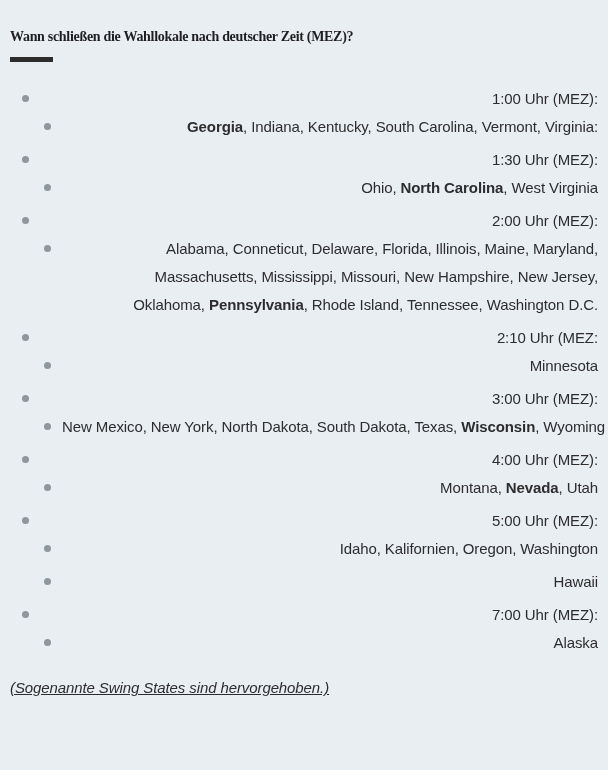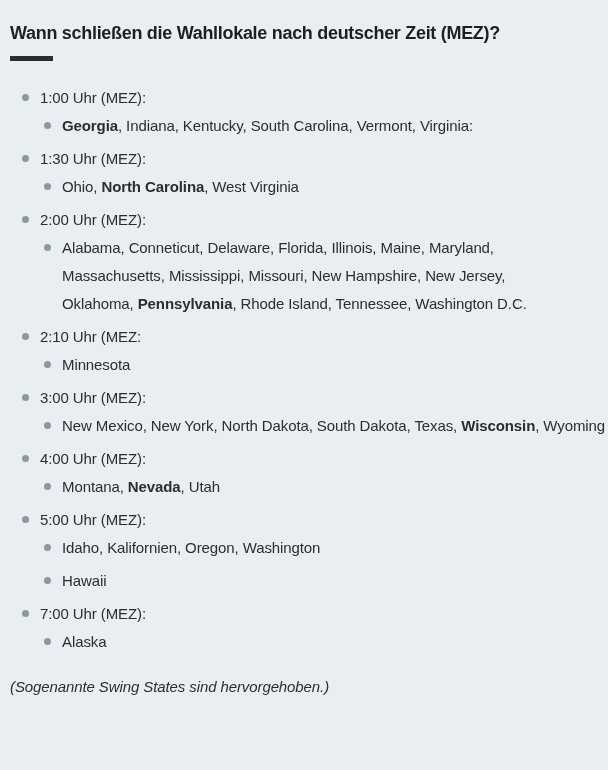--- a/index.html
+++ b/index.html
@@ -15,38 +15,38 @@
     width: 608px;
     height: 770px;
     overflow: hidden;
     background: var(--bg);
     color: var(--text);
     font-family: "Liberation Sans", sans-serif;
   }
   .container { padding: 16px 10px 0 10px; }
 
   .page-title {
-    font-family: Liberation Sans, sans-serif;
+    font-family: Liberation Serif, serif;
     font-weight: bold;
-    font-size: 18px;
+    font-size: 14px;
     line-height: 1.3;
     letter-spacing: -0.3px;
     color: var(--title);
     white-space: nowrap;
-    margin: 6px 0 0 0;
+    margin: 12px 0 0 0;
   }
   .title-bar {
     width: 43px;
     height: 5px;
     background: var(--bar);
     margin-top: 11px;
   }
 
   .schedule { margin-top: 23px; }
-  .group { margin-bottom: 5px; }
+  .group { margin-bottom: 5px; text-align: right; }
   .row {
     position: relative;
     font-size: 15px;
     line-height: 28px;
     letter-spacing: -0.1px;
   }
   .time-row { padding-left: 30px; }
   .sub-row  { padding-left: 52px; }
   .dot {
     position: absolute;
@@ -61,20 +61,21 @@
   .states-line { white-space: nowrap; }
   .states-line b { font-weight: 700; }
 
   .footnote {
     margin-top: 22px;
     padding-left: 0;
     font-size: 15px;
     font-style: italic;
     letter-spacing: -0.1px;
     color: var(--text);
+    text-decoration: underline;
   }
 </style>
 </head>
 <body>
 
 <div class="container">
   <h1 class="page-title">Wann schließen die Wahllokale nach deutscher Zeit (MEZ)?</h1>
   <div class="title-bar"></div>
 
   <div class="schedule">

